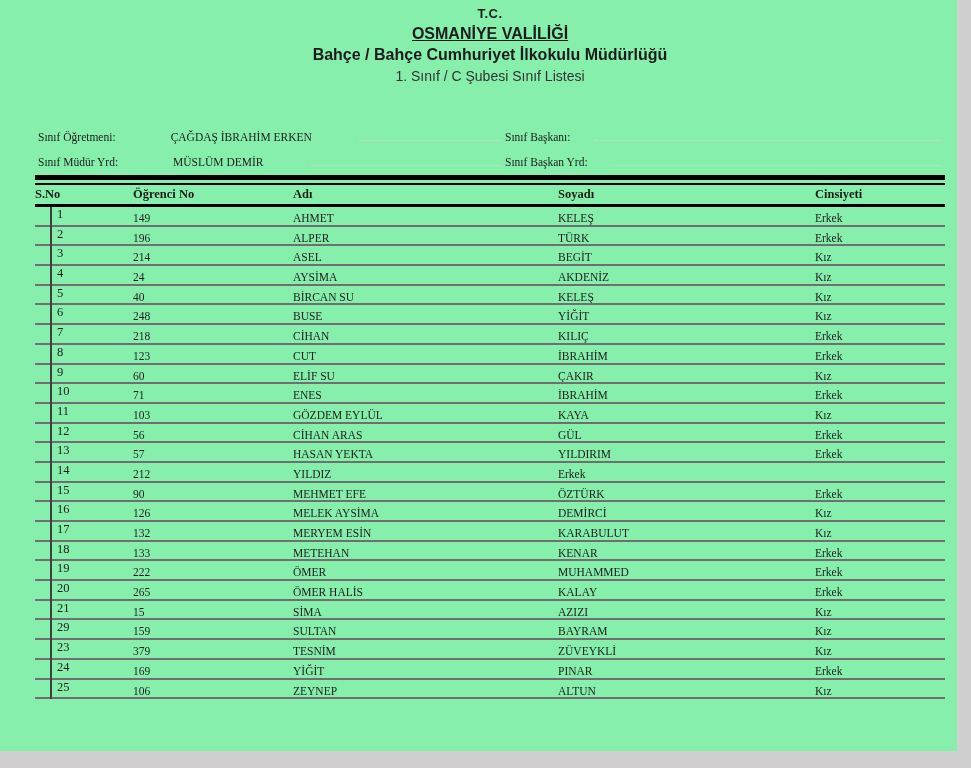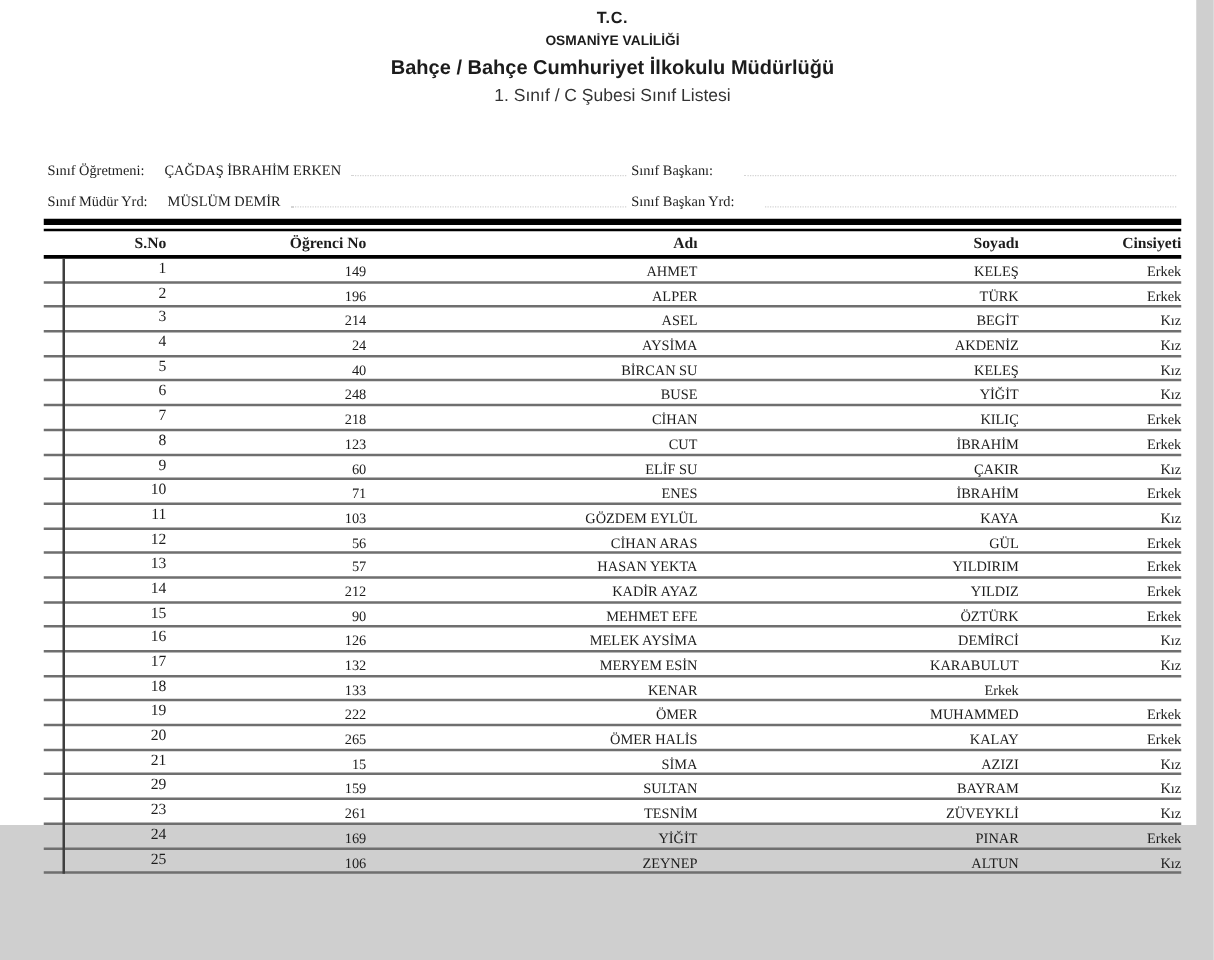--- a/index.html
+++ b/index.html
@@ -6,68 +6,67 @@
   html,body { width:971px; height:768px; }
   body {
     background:#cfcfcf;
     font-family:"Liberation Serif", serif;
     color:#1c1c1c;
     overflow:hidden;
     position:relative;
   }
   .page {
     position:absolute; top:0; left:0;
-    width:957px; height:660px;
-    background:#ffffff;
+    width:957px; height:751px;
+    background:#86efac;
   }
   
   .doc-header {
     padding-top:5px;
     width:910px;
     margin-left:35px;
     text-align:center;
     font-family:"Liberation Sans", sans-serif;
   }
   .t-line1 { font-size:13px; font-weight:bold; letter-spacing:.5px; line-height:18px; }
-  .t-line2 { font-size:11px; font-weight:bold; line-height:21px; }
+  .t-line2 { font-size:16px; font-weight:bold; line-height:21px;text-decoration:underline; }
   .t-line3 { font-size:16px; font-weight:bold; line-height:21px; }
   .t-line4 { font-size:14px; font-weight:normal; color:#333; line-height:20px; margin-top:1px; }
 
   
   .info-block {
     margin:36px 12px 0 38px;
     width:907px;
   }
   .info-row { display:flex; height:25px; }
   .info-cell {
     display:flex; align-items:flex-end;
     font-size:11.5px;
     padding-bottom:4px;
   }
-  .info-cell.left  { width:467px; }
+  .info-cell.left  { width:467px;gap:39px; }
   .info-cell.right { flex:1; }
   .info-label { white-space:pre; }
   .info-value { white-space:pre; margin-left:16px; }
   .fill-line {
     flex:1;
     border-bottom:1px dotted #d4d4d4;
     margin:0 4px 2px 8px;
     height:1px;
   }
 
   
   .rule-wrap { width:910px; margin-left:35px; }
   .rule-thick { height:5px; background:#000; margin-top:3px; }
   .rule-thin  { height:2px; background:#000; margin-top:3px; }
 
   
   .table {
     width:910px; margin-left:35px;
     font-family:"Liberation Serif", serif;
-    text-align:right;
   }
   .thead {
     display:grid;
     grid-template-columns:98px 160px 265px 257px 130px;
     height:22px;
     align-items:end;
     border-bottom:3px solid #000;
     padding-bottom:2px;
   }
   .thead .hcell { font-weight:bold; font-size:12.5px; }
@@ -236,21 +235,20 @@
         <div class="trow">
           <div class="cell cell-sno">13</div>
           <div class="cell cell-no">57</div>
           <div class="cell cell-adi">HASAN YEKTA</div>
           <div class="cell cell-soyadi">YILDIRIM</div>
           <div class="cell cell-cinsiyet">Erkek</div>
         </div>
         <div class="trow">
           <div class="cell cell-sno">14</div>
           <div class="cell cell-no">212</div>
-          <div class="cell cell-adi">KADİR AYAZ</div>
           <div class="cell cell-soyadi">YILDIZ</div>
           <div class="cell cell-cinsiyet">Erkek</div>
         </div>
         <div class="trow">
           <div class="cell cell-sno">15</div>
           <div class="cell cell-no">90</div>
           <div class="cell cell-adi">MEHMET EFE</div>
           <div class="cell cell-soyadi">ÖZTÜRK</div>
           <div class="cell cell-cinsiyet">Erkek</div>
         </div>
@@ -264,20 +262,21 @@
         <div class="trow">
           <div class="cell cell-sno">17</div>
           <div class="cell cell-no">132</div>
           <div class="cell cell-adi">MERYEM ESİN</div>
           <div class="cell cell-soyadi">KARABULUT</div>
           <div class="cell cell-cinsiyet">Kız</div>
         </div>
         <div class="trow">
           <div class="cell cell-sno">18</div>
           <div class="cell cell-no">133</div>
+          <div class="cell cell-adi">METEHAN</div>
           <div class="cell cell-soyadi">KENAR</div>
           <div class="cell cell-cinsiyet">Erkek</div>
         </div>
         <div class="trow">
           <div class="cell cell-sno">19</div>
           <div class="cell cell-no">222</div>
           <div class="cell cell-adi">ÖMER</div>
           <div class="cell cell-soyadi">MUHAMMED</div>
           <div class="cell cell-cinsiyet">Erkek</div>
         </div>
@@ -297,21 +296,21 @@
         </div>
         <div class="trow">
           <div class="cell cell-sno">29</div>
           <div class="cell cell-no">159</div>
           <div class="cell cell-adi">SULTAN</div>
           <div class="cell cell-soyadi">BAYRAM</div>
           <div class="cell cell-cinsiyet">Kız</div>
         </div>
         <div class="trow">
           <div class="cell cell-sno">23</div>
-          <div class="cell cell-no">261</div>
+          <div class="cell cell-no">379</div>
           <div class="cell cell-adi">TESNİM</div>
           <div class="cell cell-soyadi">ZÜVEYKLİ</div>
           <div class="cell cell-cinsiyet">Kız</div>
         </div>
         <div class="trow">
           <div class="cell cell-sno">24</div>
           <div class="cell cell-no">169</div>
           <div class="cell cell-adi">YİĞİT</div>
           <div class="cell cell-soyadi">PINAR</div>
           <div class="cell cell-cinsiyet">Erkek</div>

